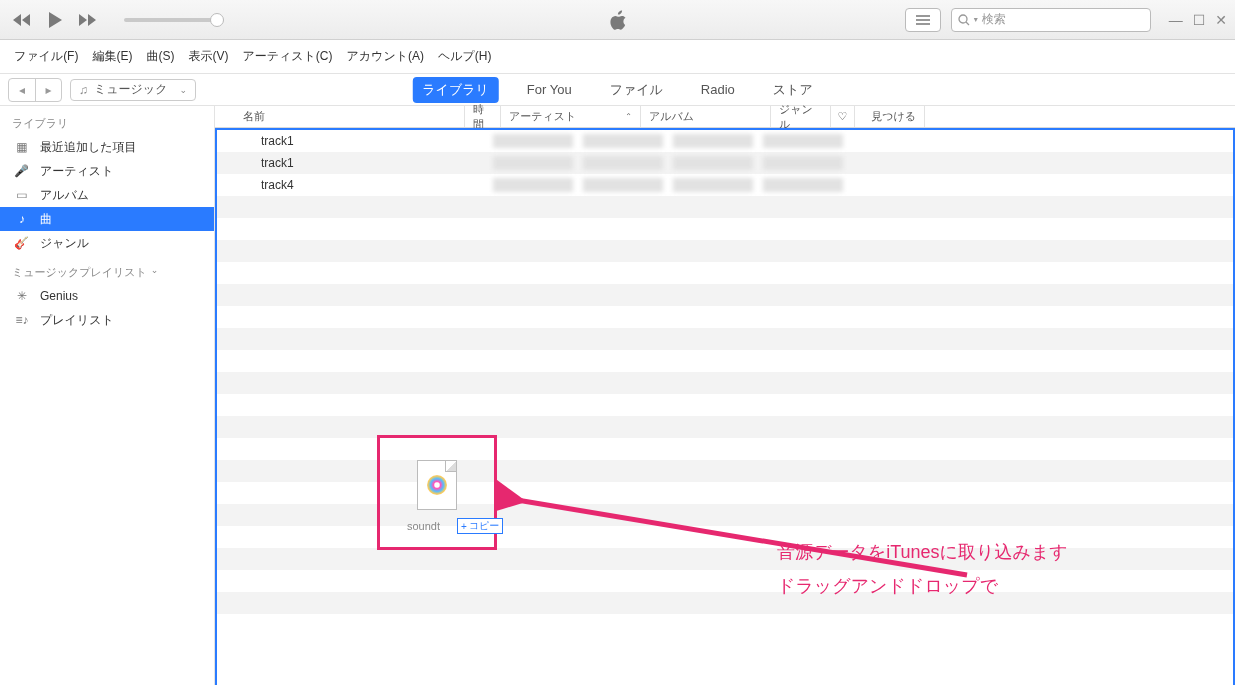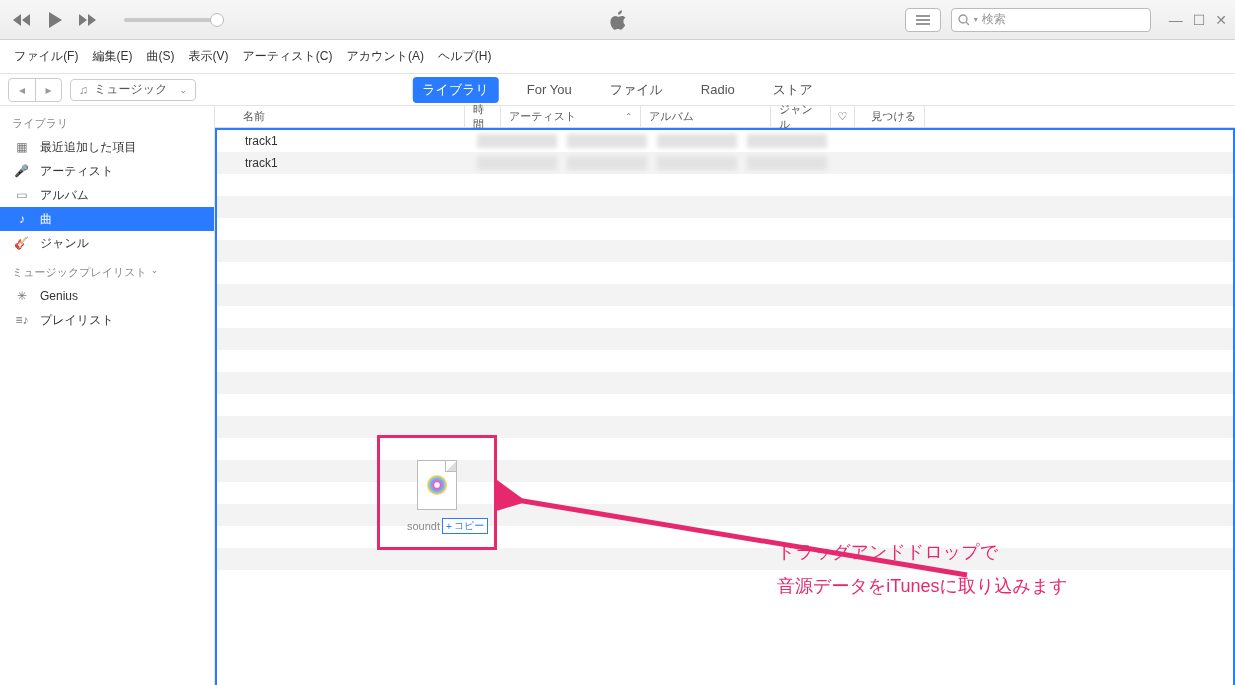--- a/index.html
+++ b/index.html
@@ -56,29 +56,29 @@
 .ch.album { width: 130px; }
 .ch.genre { width: 60px; }
 .ch.love { width: 24px; justify-content: center; }
 .ch.plays { width: 70px; justify-content: flex-end; }
 .sort-caret { font-size: 8px; color: #666; }
 
 .track-area { flex: 1; border: 2px solid #2a7bff; overflow: hidden; position: relative; }
 .rows { position: relative; }
 .row { height: 22px; display: flex; align-items: center; font-size: 12px; color: #333; }
 .row:nth-child(even) { background: #f3f3f3; }
-.row .cell-name { width: 250px; padding-left: 28px; }
+.row .cell-name { width: 250px; padding-left: 28px; margin-left: 16px; }
 .blur { width: 80px; height: 14px; background: #e2e2e2; margin-left: 10px; filter: blur(2px); }
 
 
 .drag-box { position: absolute; left: 160px; top: 305px; width: 120px; height: 115px; border: 3px solid #e6286f; }
 .drag-file { position: absolute; left: 200px; top: 330px; width: 40px; height: 50px; background: #fff; border: 1px solid #bbb; display: flex; align-items: center; justify-content: center; }
 .drag-file::before { content: ""; position: absolute; top: 0; right: 0; width: 10px; height: 10px; background: linear-gradient(135deg, #fff 50%, #ddd 50%); border-left: 1px solid #bbb; border-bottom: 1px solid #bbb; }
 .drag-file .disc { width: 20px; height: 20px; border-radius: 50%; background: radial-gradient(circle, #fff 15%, #f5b 25%, #5bf 45%, #fc5 65%, #ddd 80%); }
-.drag-label { position: absolute; left: 190px; top: 388px; font-size: 11px; color: #888; display: flex; align-items: center; gap: 2px; }
+.drag-label { position: absolute; left: 190px; top: 388px; font-size: 11px; color: #888; display: flex; align-items: center; gap: 17px; }
 .copy-badge { background: #fff; border: 1px solid #2a7bff; color: #2a7bff; font-size: 10px; padding: 0 3px; display: inline-flex; align-items: center; gap: 2px; }
 
 
 .anno-arrow { position: absolute; left: 280px; top: 350px; pointer-events: none; }
 .anno-text { position: absolute; left: 560px; top: 405px; color: #e6286f; font-size: 18px; line-height: 1.9; }
 
 svg { display: block; }
 </style>
 </head>
 <body>
@@ -223,20 +223,27 @@
             <div class="blur"></div>
             <div class="blur"></div>
           </div>
           <div class="row">
             <div class="cell-name">track1</div>
             <div class="blur"></div>
             <div class="blur"></div>
             <div class="blur"></div>
             <div class="blur"></div>
           </div>
+          <div class="row">
+            <div class="cell-name">track4</div>
+            <div class="blur"></div>
+            <div class="blur"></div>
+            <div class="blur"></div>
+            <div class="blur"></div>
+          </div>
           <div class="row"></div>
           <div class="row"></div>
           <div class="row"></div>
           <div class="row"></div>
           <div class="row"></div>
           <div class="row"></div>
           <div class="row"></div>
           <div class="row"></div>
           <div class="row"></div>
           <div class="row"></div>
@@ -265,18 +272,18 @@
 
       <svg class="anno-arrow" width="480" height="150">
         <defs>
             <marker id="ah" markerWidth="14" markerHeight="14" refX="2" refY="6" orient="auto">
               <path d="M12 0 L0 6 L12 12 Z" fill="#e6286f"></path>
             </marker>
           </defs>
         <line x1="470" y1="95" x2="20" y2="20" stroke="#e6286f" stroke-width="5" marker-end="url(#ah)"></line>
       </svg>
       <div class="anno-text">
+        <div>音源データをiTunesに取り込みます</div>
         <div>ドラッグアンドドロップで</div>
-        <div>音源データをiTunesに取り込みます</div>
       </div>
     </div>
   </div>
 </div>
 
 </body></html>

